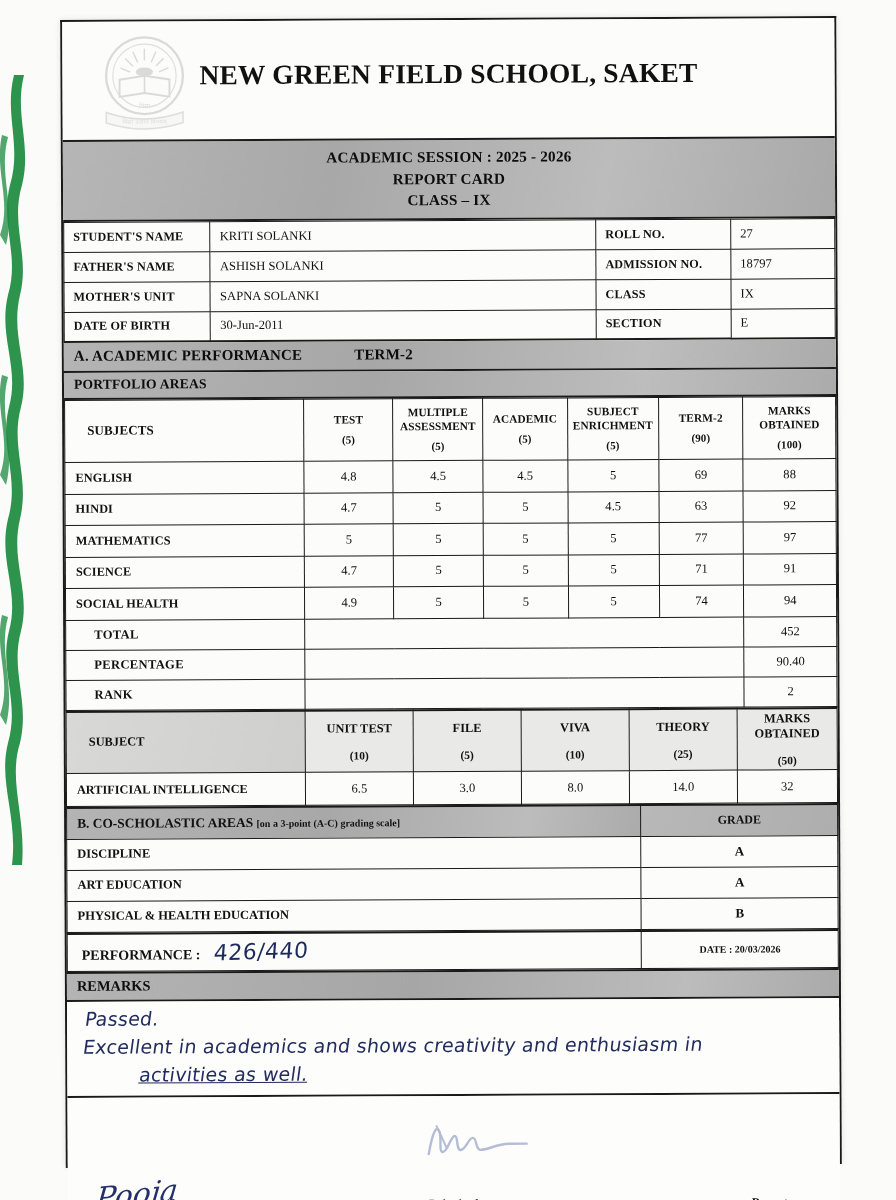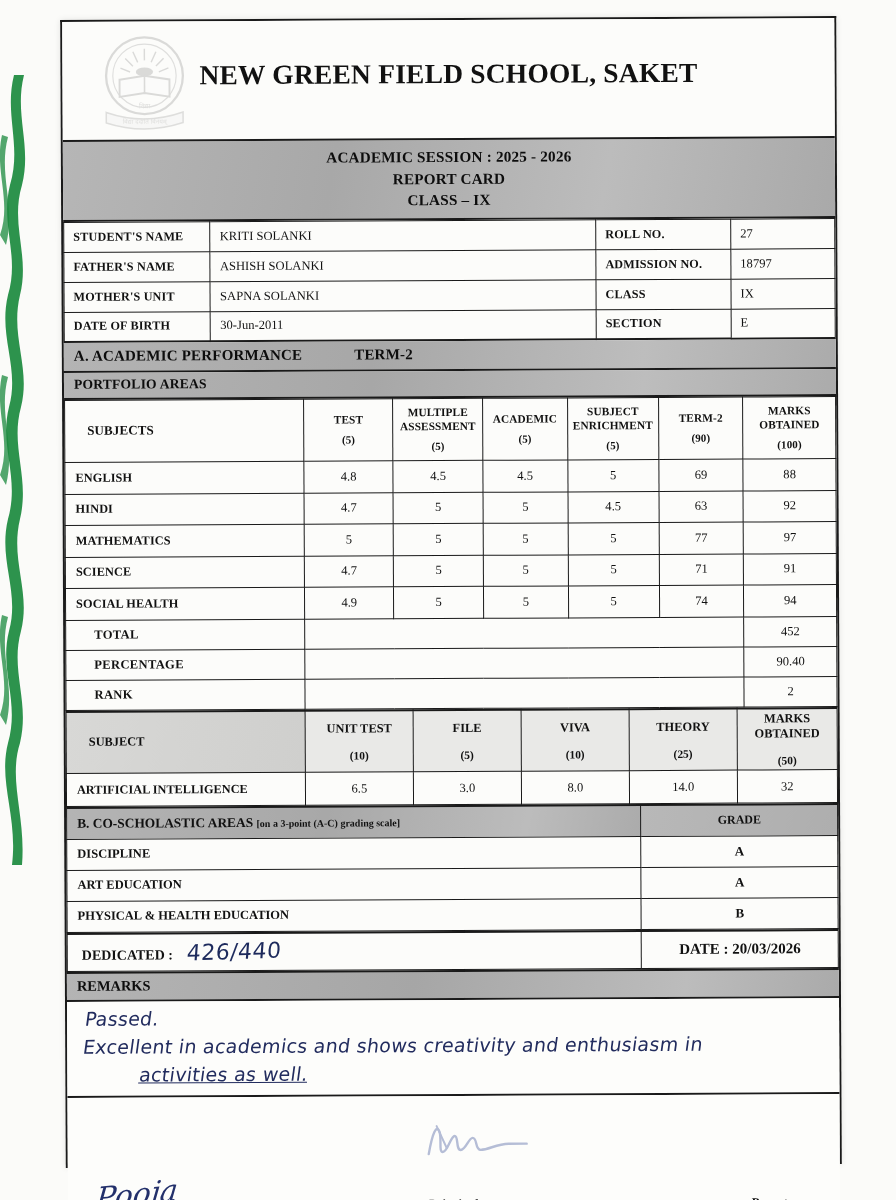--- a/index.html
+++ b/index.html
@@ -154,21 +154,21 @@
   .cosch td.grade { text-align: center; font-weight: bold; font-size: 13px; }
   .cosch .note { font-weight: bold; font-size: 10px; }
 
   
   .att { border-top: 2.2px solid #1a1a1a; }
   .att td {
     border: 1.4px solid #1a1a1a; height: 38px;
     background:#fcfcfa; color:#111;
   }
   .att td.a { font-weight: bold; font-size: 14px; padding-left: 14px; }
-  .att td.d { text-align: center; font-weight: bold; font-size: 15px; }
+  .att td.d { text-align: center; font-weight: bold; font-size: 10px; }
   .hand {
     font-family: "DejaVu Sans", sans-serif;
     font-size: 22px; color: #1d2a5c; font-weight: 500;
     letter-spacing: .5px; margin-left: 10px;
     display:inline-block; transform: rotate(-1.5deg) skewX(-6deg);
   }
 
   
   .remarks-bar {
     background: linear-gradient(100deg,#b4b4b4 0%,#a6a6a6 45%,#bcbcbc 80%,#aaaaaa 100%);
@@ -481,21 +481,21 @@
   </table>
 
   <table class="att">
     <colgroup>
           <col style="width:74.5%">
           <col style="width:25.5%">
         </colgroup>
     <tbody>
       <tr>
         <td class="a">
-          <span>DEDICATED :</span>
+          <span>PERFORMANCE :</span>
           <span class="hand">426/440</span>
         </td>
         <td class="d">
           <span>DATE :</span>
           <span>20/03/2026</span>
         </td>
       </tr>
     </tbody>
   </table>
 

